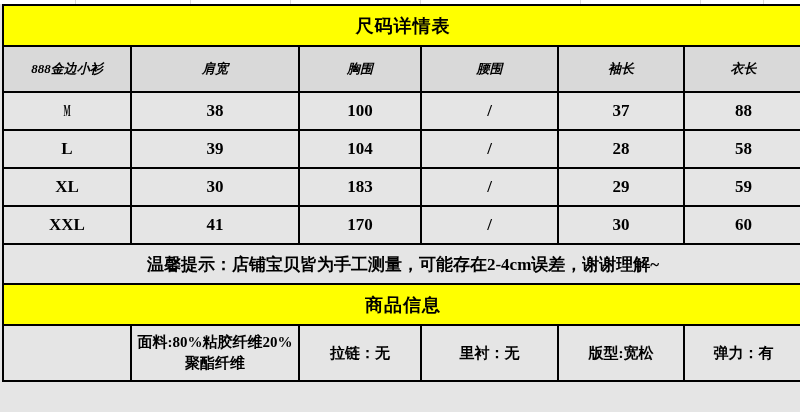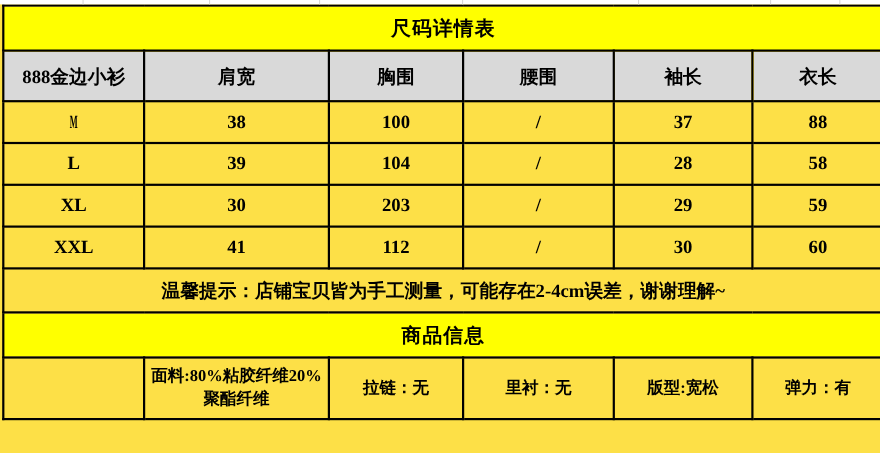--- a/index.html
+++ b/index.html
@@ -1,19 +1,19 @@
 <!DOCTYPE html>
 <html><head>
 <meta charset="utf-8">
 <style>
   html,body{margin:0;padding:0;background:#ffffff;}
   .page{
     position:relative;
     width:800px;height:412px;
-    background:#fde047;
+    background:#e5e5e5;
     overflow:hidden;
     font-family:"Liberation Serif","DejaVu Serif",serif;
     font-weight:bold;
     color:#000000;
   }
   
   .top-strip{position:relative;height:4px;width:800px;background:#ffffff;}
   .top-strip .gl{position:absolute;top:0;width:1px;height:4px;background:#d9d9d9;}
 
   table.main{
@@ -31,21 +31,22 @@
   }
   .title-row td{
     height:39px;
     font-size:18px;
     letter-spacing:1px;
   }
   .yellow{background:#ffff00;}
   .head-row td{
     height:44px;
     background:#d9d9d9;
-    font-size:17px;
+    font-size:13px;
+    font-style:italic;
   }
   .data-row td{
     height:36px;
     font-size:17px;
   }
   .note-row td{
     height:38px;
     font-size:17px;
   }
   .info-row td{
@@ -114,29 +115,29 @@
           <td><span>L</span></td>
           <td><span>39</span></td>
           <td><span>104</span></td>
           <td><span>/</span></td>
           <td><span>28</span></td>
           <td><span>58</span></td>
         </tr>
         <tr class="data-row">
           <td><span>XL</span></td>
           <td><span>30</span></td>
-          <td><span>203</span></td>
+          <td><span>183</span></td>
           <td><span>/</span></td>
           <td><span>29</span></td>
           <td><span>59</span></td>
         </tr>
         <tr class="data-row">
           <td><span>XXL</span></td>
           <td><span>41</span></td>
-          <td><span>112</span></td>
+          <td><span>170</span></td>
           <td><span>/</span></td>
           <td><span>30</span></td>
           <td><span>60</span></td>
         </tr>
       </tbody>
 
     <tbody>
       <tr class="note-row">
         <td colspan="6">温馨提示：店铺宝贝皆为手工测量，可能存在2-4cm误差，谢谢理解~</td>
       </tr>

